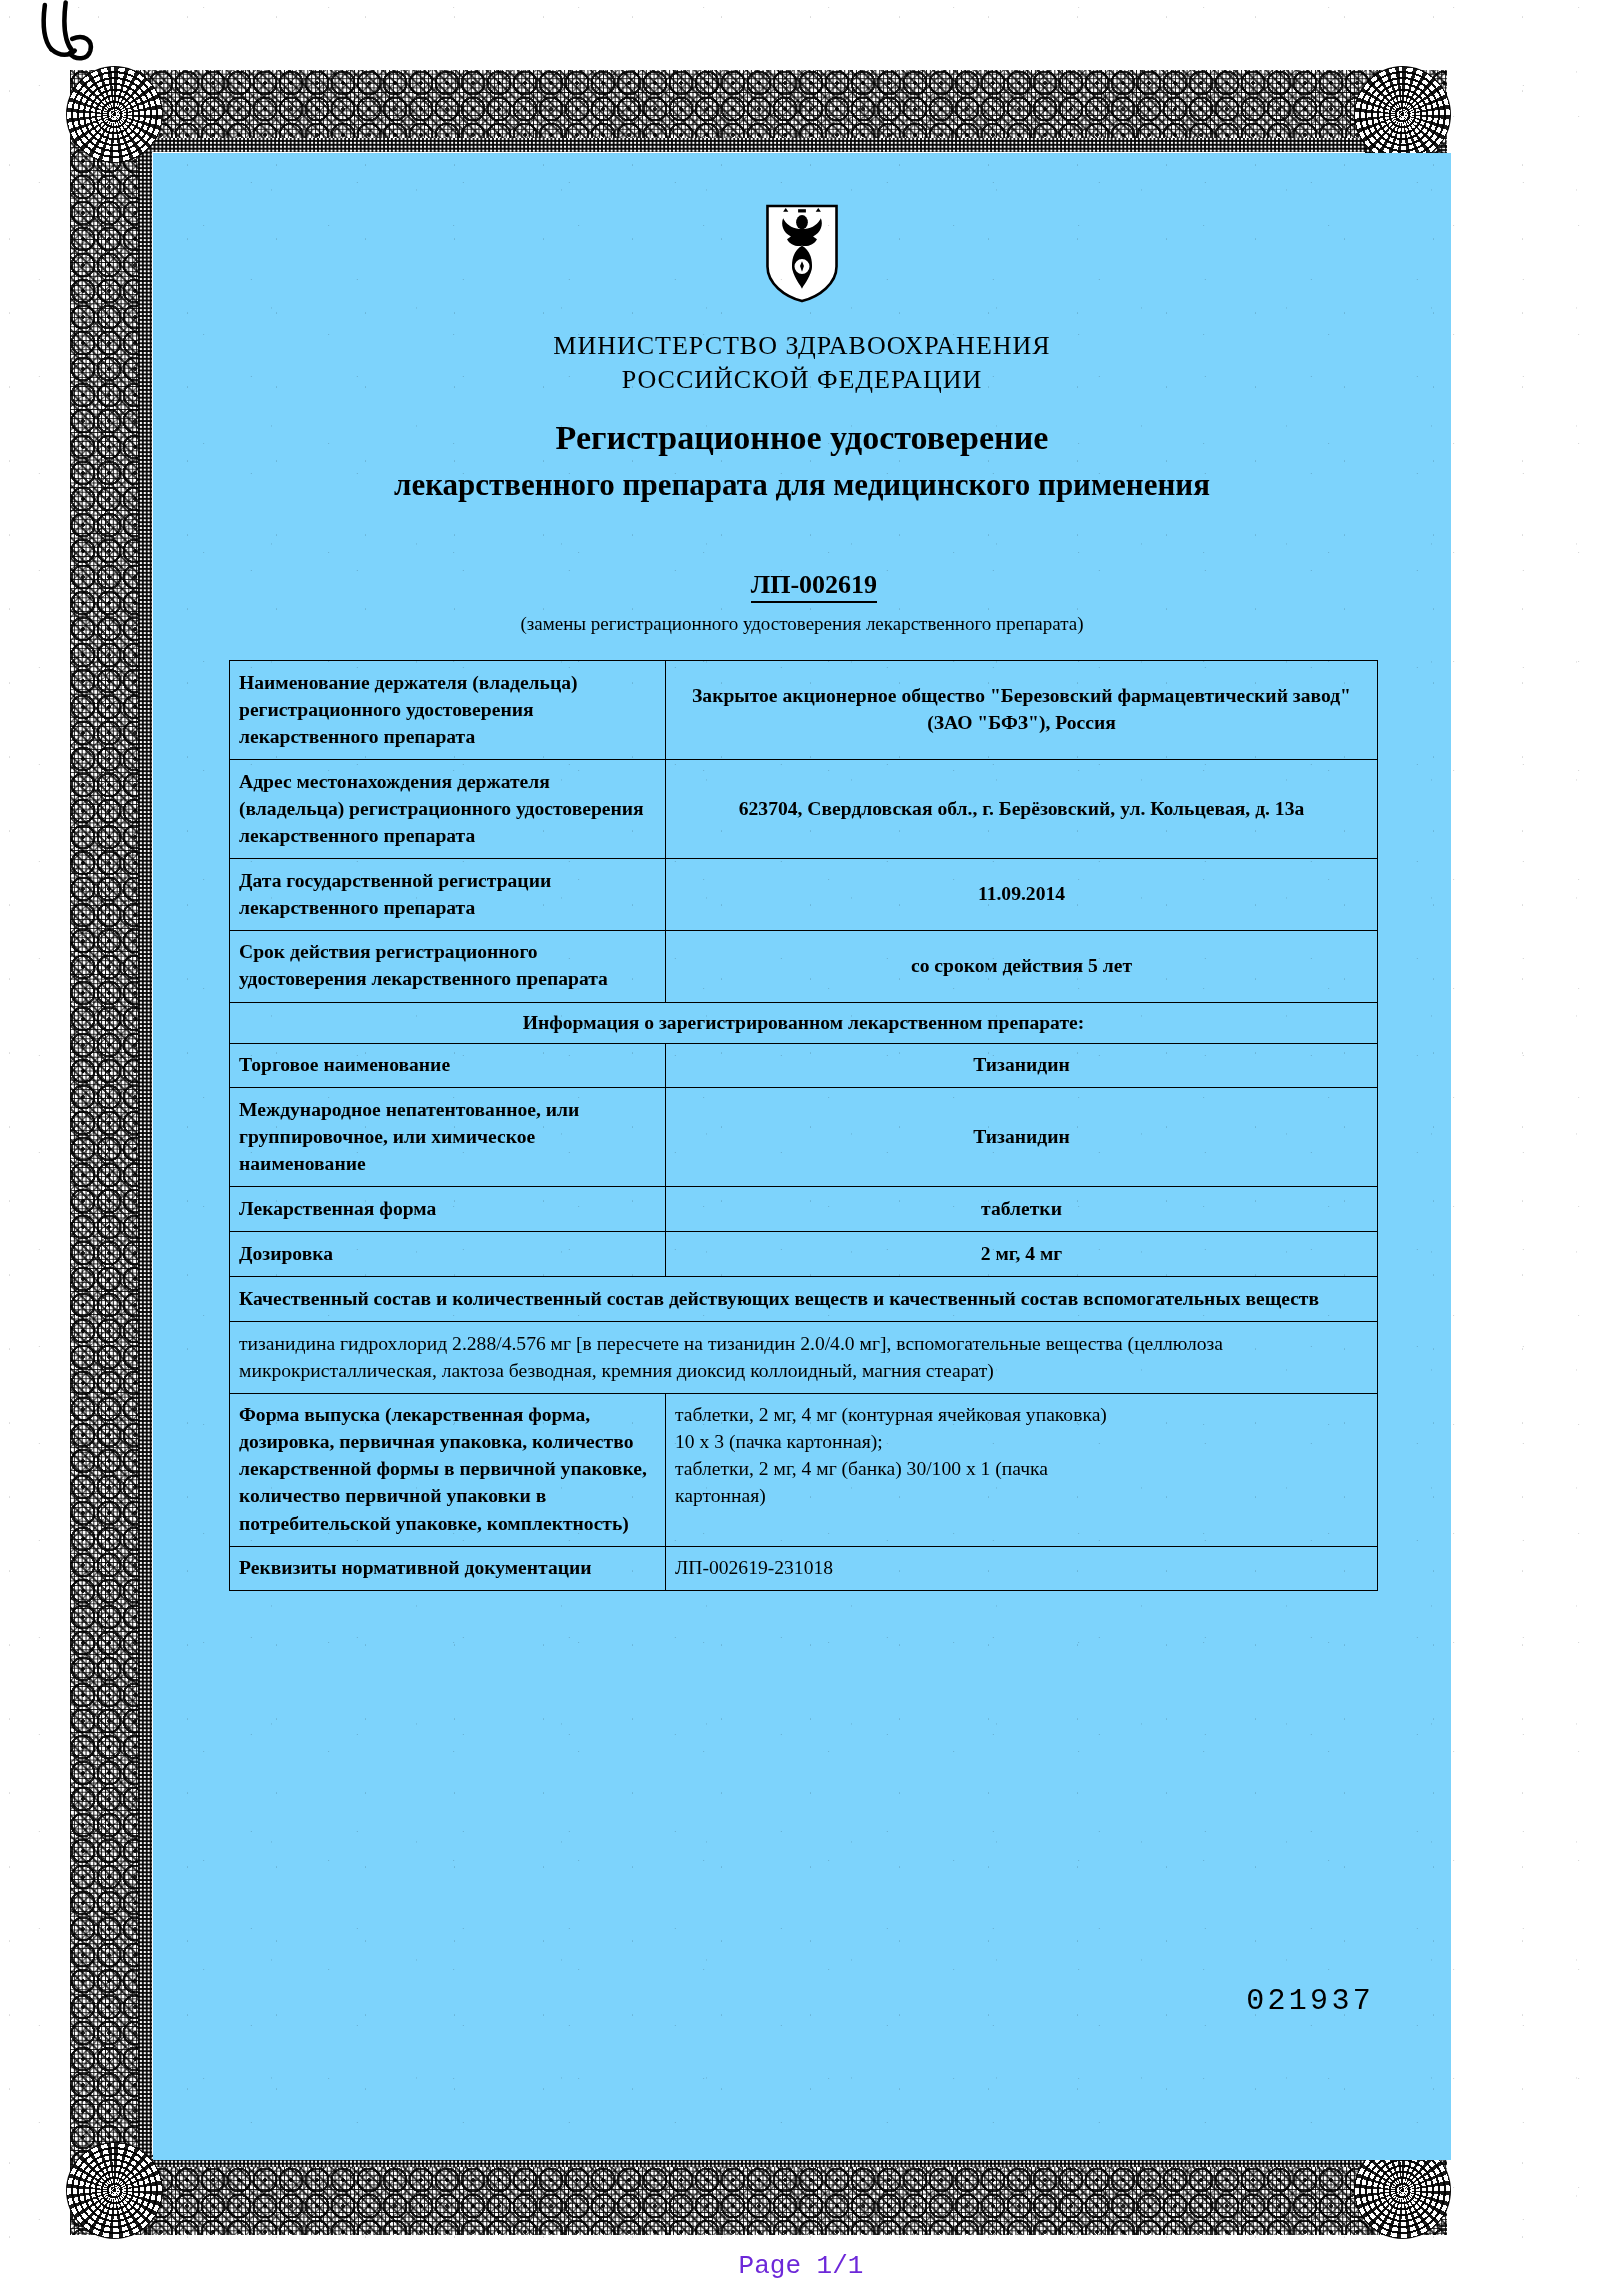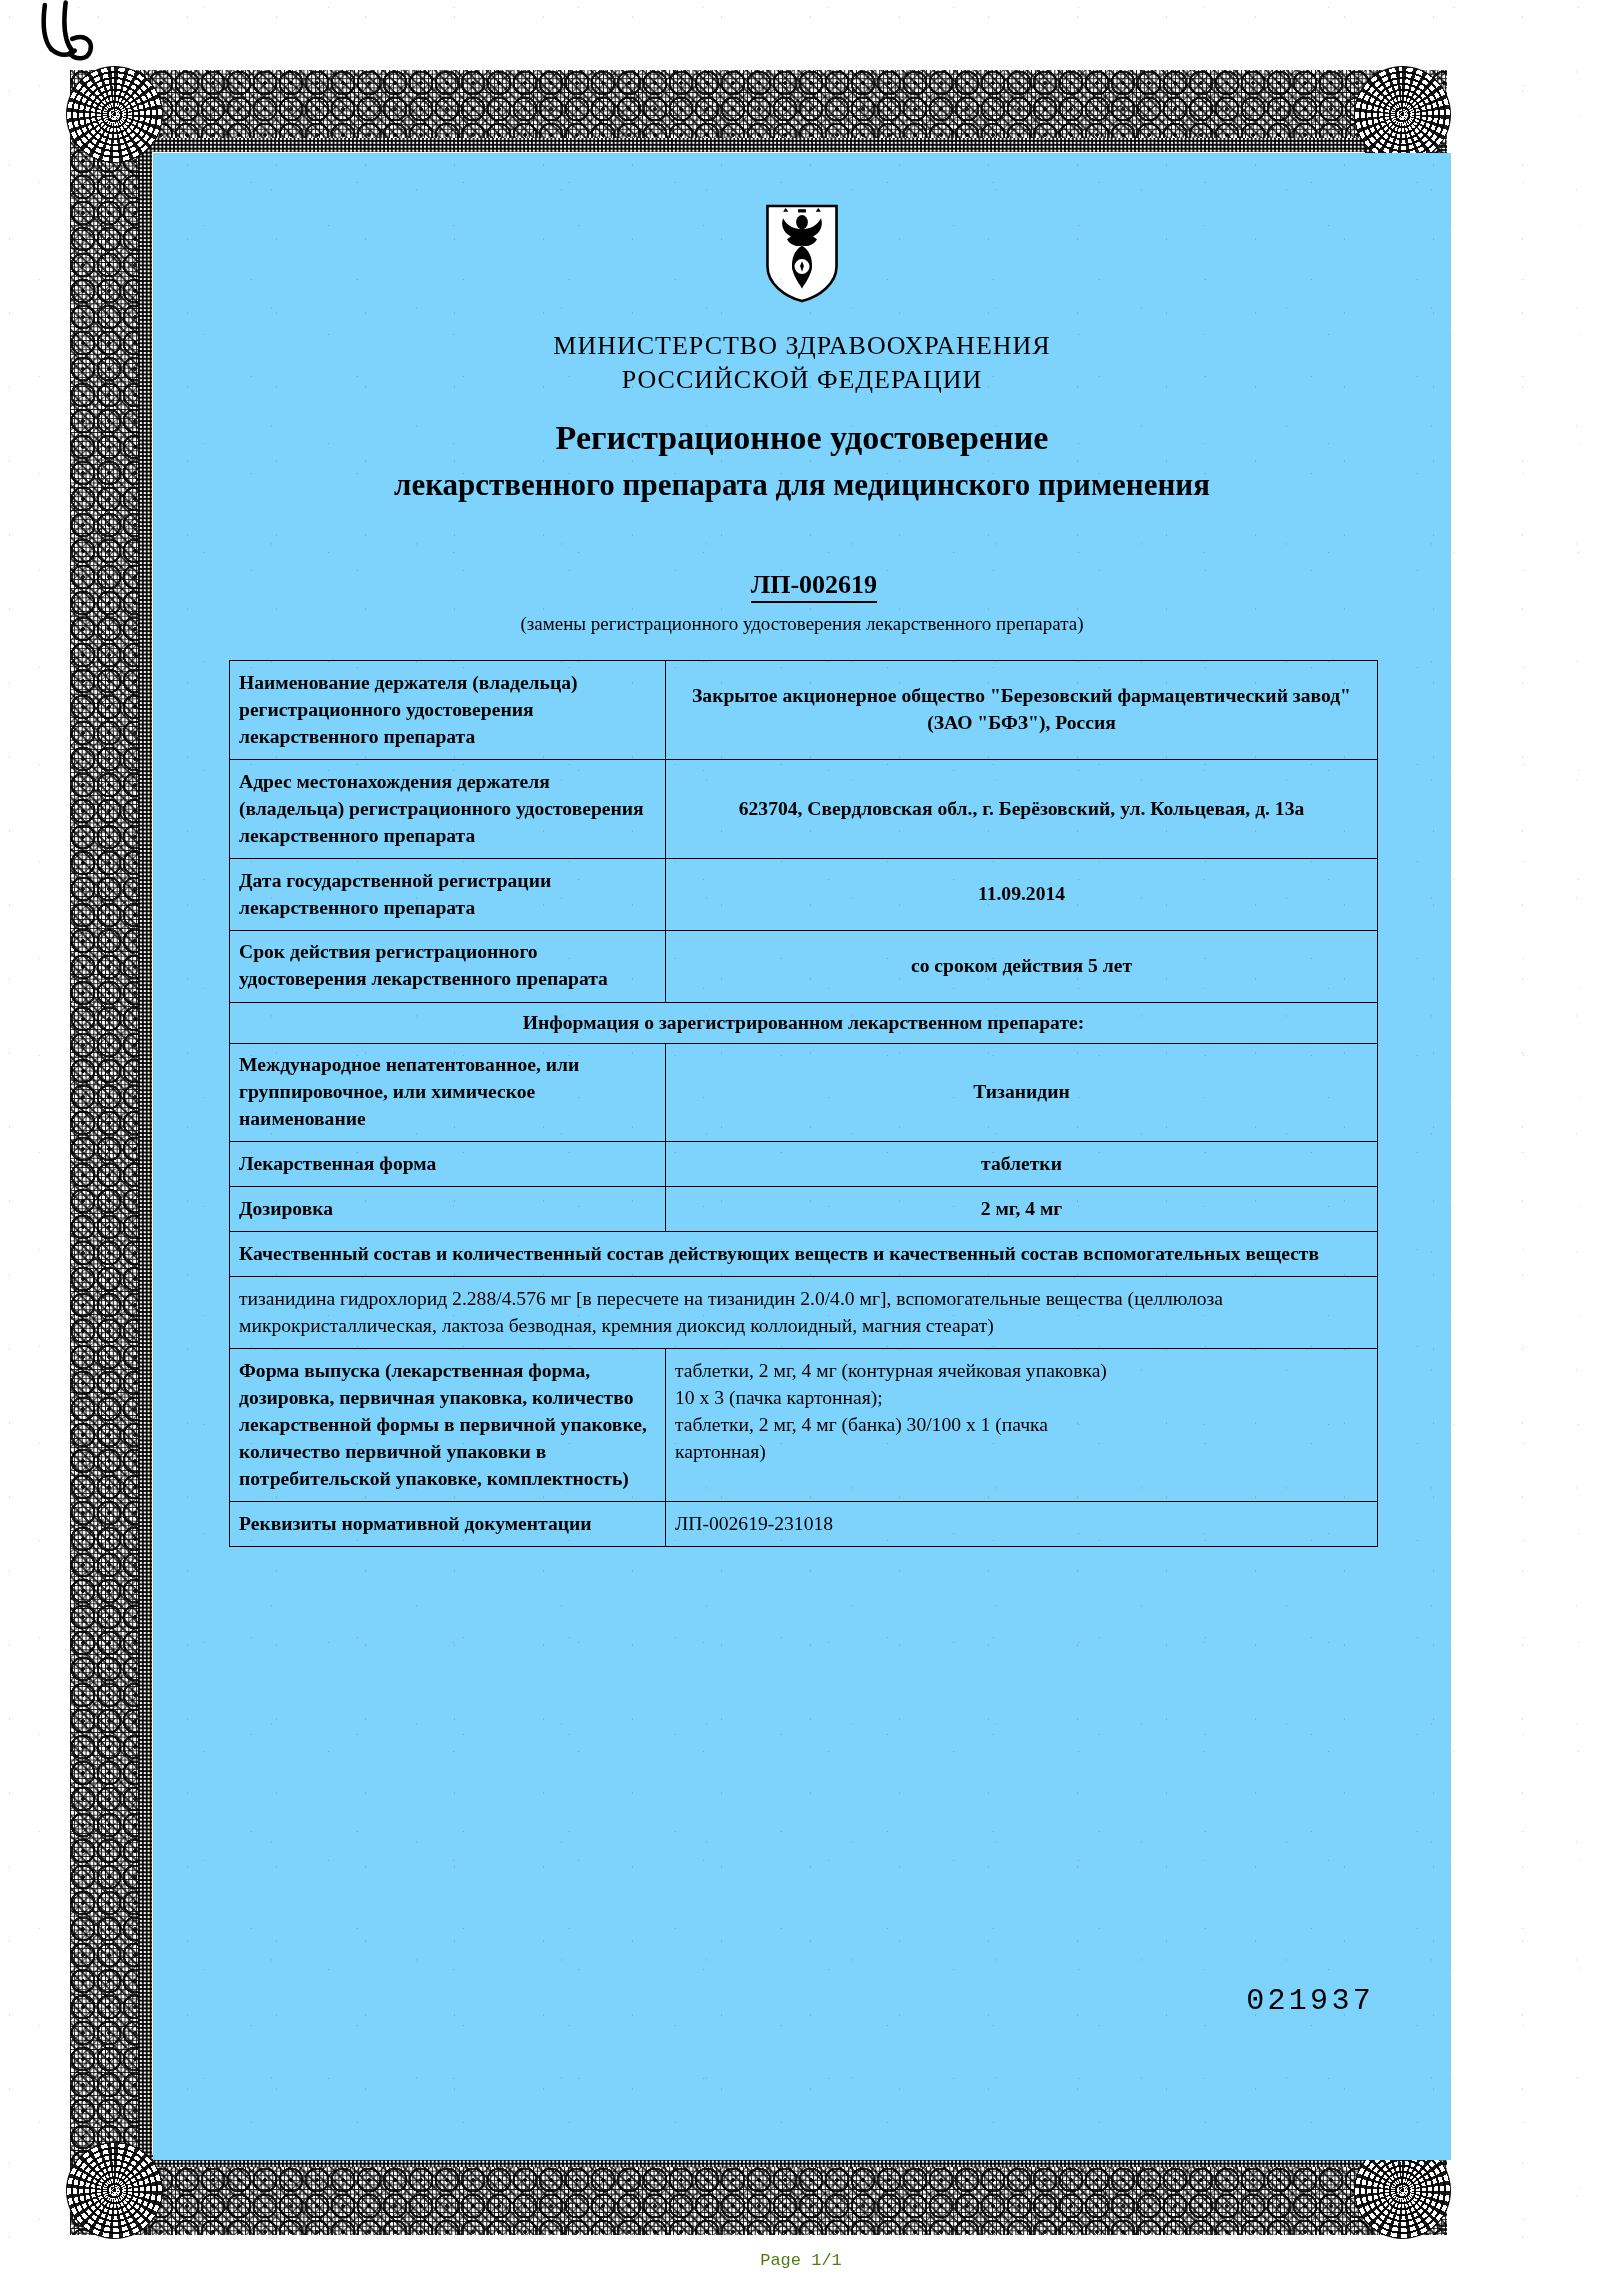--- a/index.html
+++ b/index.html
@@ -234,22 +234,22 @@
   }
 
   
   .page-footer {
     position: absolute;
     left: 0;
     top: 2251px;
     width: 1602px;
     text-align: center;
     font-family: "Liberation Mono", "DejaVu Sans Mono", monospace;
-    font-size: 17px;
-    color: #4d7c0f;
+    font-size: 26px;
+    color: #6d28d9;
   }
 
   
   .speckle {
     position: absolute;
     inset: 0;
     pointer-events: none;
     background-image:
       radial-gradient(circle at 11% 23%, rgba(0,0,0,0.35) 0.5px, transparent 0.8px),
       radial-gradient(circle at 63% 7%,  rgba(0,0,0,0.3) 0.5px, transparent 0.8px),
@@ -342,20 +342,24 @@
         <tr>
           <td class="lbl">Срок действия регистрационного удостоверения лекарственного препарата</td>
           <td class="val">со сроком действия 5 лет</td>
         </tr>
 
         <tr>
           <td class="section" colspan="2">Информация о зарегистрированном лекарственном препарате:</td>
         </tr>
 
         <tr>
+          <td class="lbl">Торговое наименование</td>
+          <td class="val">Тизанидин</td>
+        </tr>
+        <tr>
           <td class="lbl">Международное непатентованное, или группировочное, или химическое наименование</td>
           <td class="val">Тизанидин</td>
         </tr>
         <tr>
           <td class="lbl">Лекарственная форма</td>
           <td class="val">таблетки</td>
         </tr>
         <tr>
           <td class="lbl">Дозировка</td>
           <td class="val">2 мг, 4 мг</td>

